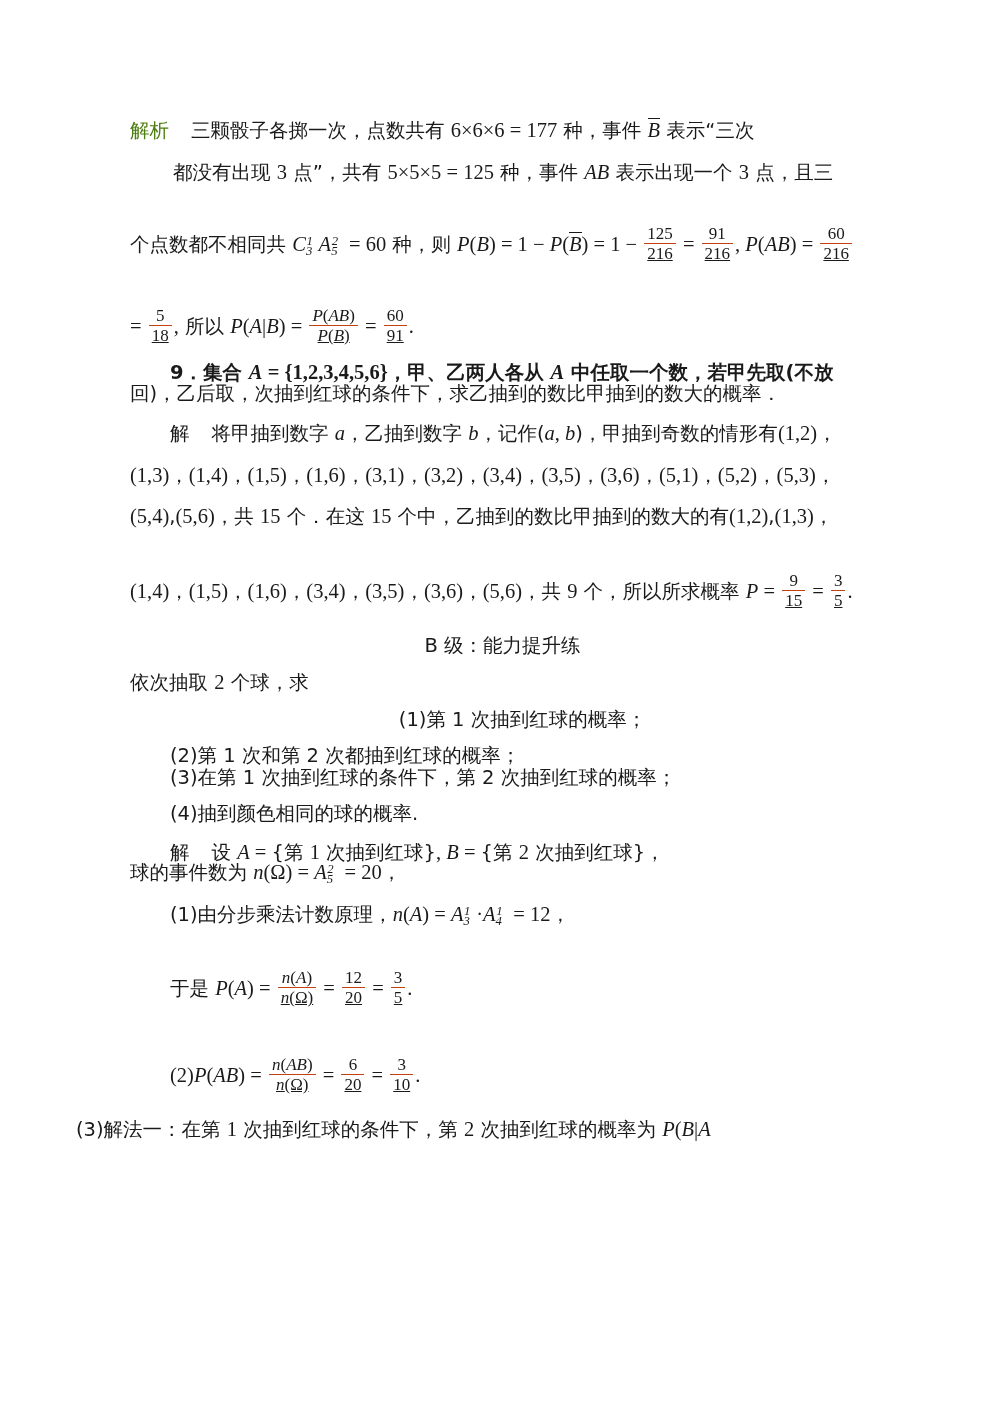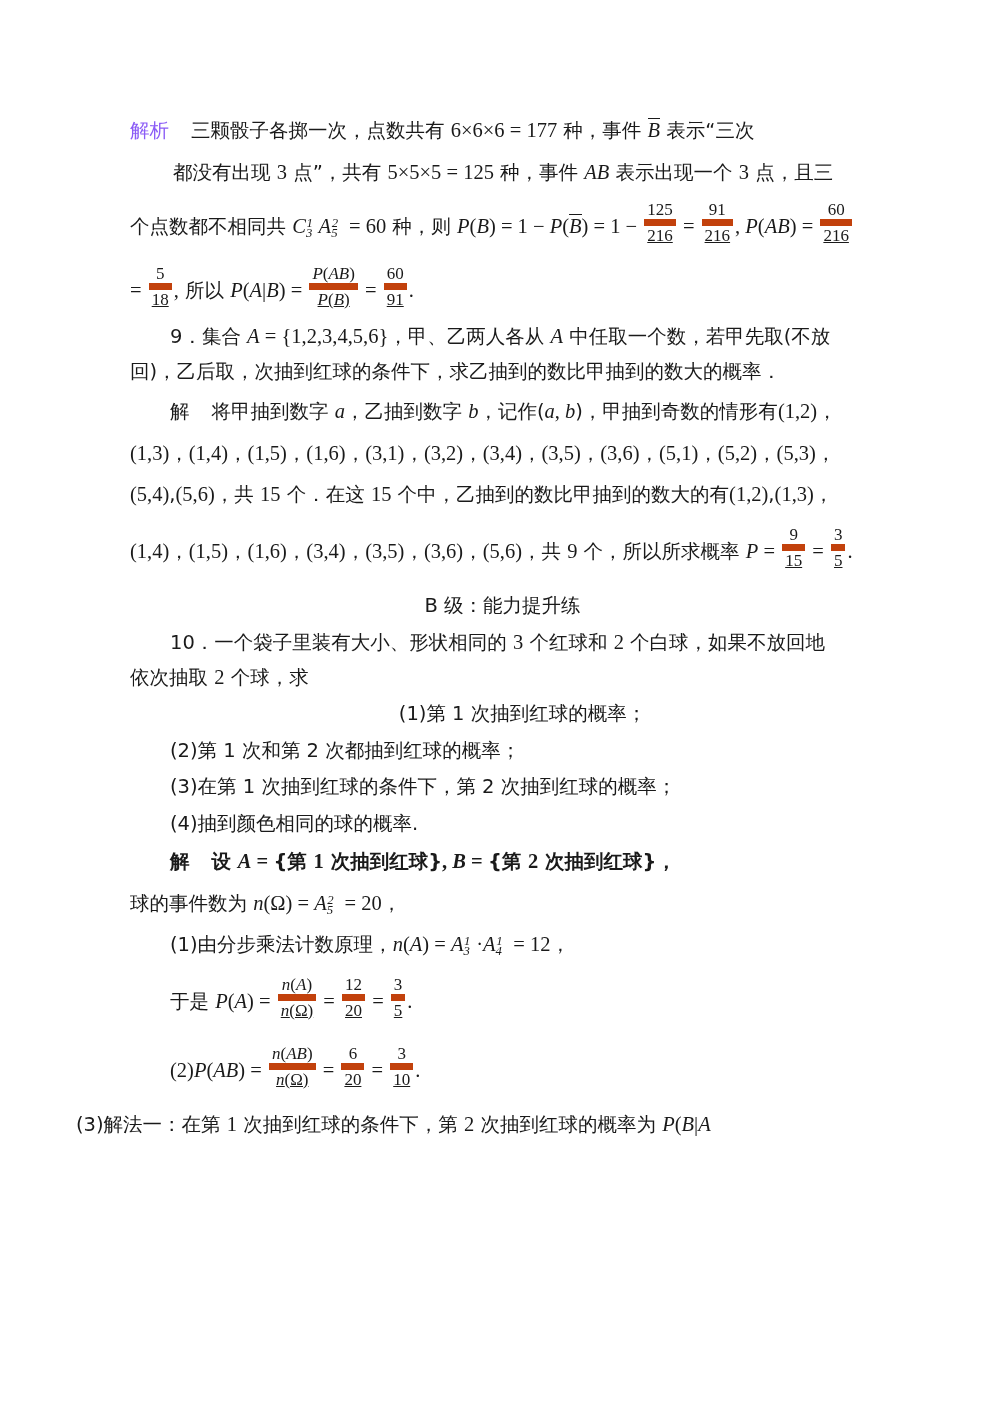--- a/index.html
+++ b/index.html
@@ -26,39 +26,39 @@
   .line{
     font-size:20.5px;
     line-height:1.0;
     margin:0 0 0 0;
     white-space:nowrap;
   }
   .cn{ font-family:"DejaVu Sans", sans-serif; font-size:19.5px; }
   .it{ font-family:"Liberation Serif", serif; font-style:italic; }
   .rm{ font-family:"Liberation Serif", serif; }
   .label-red{
-    color:#8b5cf6;
+    color:#4d7c0f;
     font-family:Liberation Mono, monospace;
     font-size:19.5px;
   }
   .indent{ display:inline-block; width:40px; }
   .gap{ display:inline-block; width:22px; }
 
   
   .frac{
     display:inline-block;
     vertical-align:-0.52em;
     text-align:center;
     font-size:17px;
     line-height:1.12;
     margin:0 2px;
     position:relative;
     top:-0.06em;
   }
-  .frac .num{ display:block; padding:0 3px; border-bottom:7px solid #c2410c; }
+  .frac .num{ display:block; padding:0 3px; border-bottom:1px solid #c2410c;margin-top:24px; }
   .frac .den{ display:block; padding:0 3px;text-decoration:underline; }
 
   
   .ovl{
     display:inline-block;
     border-top:1.3px solid #1a1a1a;
     padding-top:1px;
     line-height:1;
   }
   .comb{ display:inline-block; position:relative; }
@@ -84,21 +84,21 @@
       <div class="line" style="margin-bottom:19px;">
         <span class="cn">个点数都不相同共 </span><span class="it comb">C<span class="sub">3</span><span class="sup">1</span></span><span class="it comb">A<span class="sub">5</span><span class="sup">2</span></span><span class="rm"> = 60</span><span class="cn"> 种，则 </span><span class="it">P</span><span class="rm">(</span><span class="it">B</span><span class="rm">) = 1 − </span><span class="it">P</span><span class="rm">(</span><span class="it ovl">B</span><span class="rm">) = 1 − </span><span class="frac"><span class="num">125</span><span class="den">216</span></span><span class="rm"> = </span><span class="frac"><span class="num">91</span><span class="den">216</span></span><span class="rm">, </span><span class="it">P</span><span class="rm">(</span><span class="it">AB</span><span class="rm">) = </span><span class="frac"><span class="num">60</span><span class="den">216</span></span>
       </div>
       <div class="line">
         <span class="rm">= </span><span class="frac"><span class="num">5</span><span class="den">18</span></span><span class="rm">,</span><span class="cn"> 所以 </span><span class="it">P</span><span class="rm">(</span><span class="it">A</span><span class="rm">|</span><span class="it">B</span><span class="rm">) = </span><span class="frac"><span class="num"><span class="it">P</span>(<span class="it">AB</span>)</span><span class="den"><span class="it">P</span>(<span class="it">B</span>)</span></span><span class="rm"> = </span><span class="frac"><span class="num">60</span><span class="den">91</span></span><span class="rm">.</span>
       </div>
     </div>
 
 
     <div class="blk">
-      <div class="line" style="margin-bottom:14px;">
+      <div class="line" style="font-weight:bold;">
         <span class="indent"></span><span class="cn">9．集合 </span><span class="it">A</span><span class="rm"> = {1,2,3,4,5,6}</span><span class="cn">，甲、乙两人各从 </span><span class="it">A</span><span class="cn"> 中任取一个数，若甲先取(不放</span>
       </div>
       <div class="line">
         <span class="cn">回)，乙后取，次抽到红球的条件下，求乙抽到的数比甲抽到的数大的概率．</span>
       </div>
     </div>
 
     <div class="blk" style="margin-top:20px;">
       <div class="line" style="margin-bottom:21px;">
         <span class="indent"></span><span class="cn">解</span><span class="gap"></span><span class="cn">将甲抽到数字 </span><span class="it">a</span><span class="cn">，乙抽到数字 </span><span class="it">b</span><span class="cn">，记作(</span><span class="it">a</span><span class="rm">, </span><span class="it">b</span><span class="cn">)，甲抽到奇数的情形有</span><span class="rm">(1,2)</span><span class="cn">，</span>
@@ -112,42 +112,39 @@
       <div class="line">
         <span class="rm">(1,4)</span><span class="cn">，</span><span class="rm">(1,5)</span><span class="cn">，</span><span class="rm">(1,6)</span><span class="cn">，</span><span class="rm">(3,4)</span><span class="cn">，</span><span class="rm">(3,5)</span><span class="cn">，</span><span class="rm">(3,6)</span><span class="cn">，</span><span class="rm">(5,6)</span><span class="cn">，共 </span><span class="rm">9</span><span class="cn"> 个，所以所求概率 </span><span class="it">P</span><span class="rm"> = </span><span class="frac"><span class="num">9</span><span class="den">15</span></span><span class="rm"> = </span><span class="frac"><span class="num">3</span><span class="den">5</span></span><span class="rm">.</span>
       </div>
     </div>
 
     <div class="line center" style="margin:24px 0 17px 0;">
       <span class="cn">B 级：能力提升练</span>
     </div>
 
     <div class="blk">
-      <div class="line" style="margin-bottom:14px;">
-        <span class="indent"></span><span class="cn">10．一个袋子里装有大小、形状相同的 </span><span class="rm">3</span><span class="cn"> 个红球和 </span><span class="rm">2</span><span class="cn"> 个白球，如果不放回地</span>
-      </div>
       <div class="line" style="margin-bottom:16px;">
         <span class="cn">依次抽取 </span><span class="rm">2</span><span class="cn"> 个球，求</span>
       </div>
       <div class="line" style="margin-bottom:16px;text-align:center;">
         <span class="indent"></span><span class="cn">(1)第 1 次抽到红球的概率；</span>
       </div>
-      <div class="line" style="margin-bottom:16px;">
+      <div class="line" style="margin-bottom:1px;">
         <span class="indent"></span><span class="cn">(2)第 1 次和第 2 次都抽到红球的概率；</span>
       </div>
       <div class="line" style="margin-bottom:16px;">
         <span class="indent"></span><span class="cn">(3)在第 1 次抽到红球的条件下，第 2 次抽到红球的概率；</span>
       </div>
       <div class="line">
         <span class="indent"></span><span class="cn">(4)抽到颜色相同的球的概率.</span>
       </div>
     </div>
 
     <div class="blk" style="margin-top:18px;">
-      <div class="line" style="margin-bottom:21px;font-weight:bold;">
+      <div class="line" style="">
         <span class="indent"></span><span class="cn">解</span><span class="gap"></span><span class="cn">设 </span><span class="it">A</span><span class="rm"> = </span><span class="cn">{第 </span><span class="rm">1</span><span class="cn"> 次抽到红球}</span><span class="rm">, </span><span class="it">B</span><span class="rm"> = </span><span class="cn">{第 </span><span class="rm">2</span><span class="cn"> 次抽到红球}，</span>
       </div>
       <div class="line" style="margin-bottom:21px;">
         <span class="cn">球的事件数为 </span><span class="it">n</span><span class="rm">(</span><span class="rm">Ω</span><span class="rm">) = </span><span class="it comb">A<span class="sub">5</span><span class="sup">2</span></span><span class="rm"> = 20</span><span class="cn">，</span>
       </div>
       <div class="line" style="margin-bottom:21px;">
         <span class="indent"></span><span class="cn">(1)由分步乘法计数原理，</span><span class="it">n</span><span class="rm">(</span><span class="it">A</span><span class="rm">) = </span><span class="it comb">A<span class="sub">3</span><span class="sup">1</span></span><span class="rm">·</span><span class="it comb">A<span class="sub">4</span><span class="sup">1</span></span><span class="rm"> = 12</span><span class="cn">，</span>
       </div>
       <div class="line" style="margin-bottom:24px;">
         <span class="indent"></span><span class="cn">于是 </span><span class="it">P</span><span class="rm">(</span><span class="it">A</span><span class="rm">) = </span><span class="frac"><span class="num"><span class="it">n</span>(<span class="it">A</span>)</span><span class="den"><span class="it">n</span>(Ω)</span></span><span class="rm"> = </span><span class="frac"><span class="num">12</span><span class="den">20</span></span><span class="rm"> = </span><span class="frac"><span class="num">3</span><span class="den">5</span></span><span class="rm">.</span>

